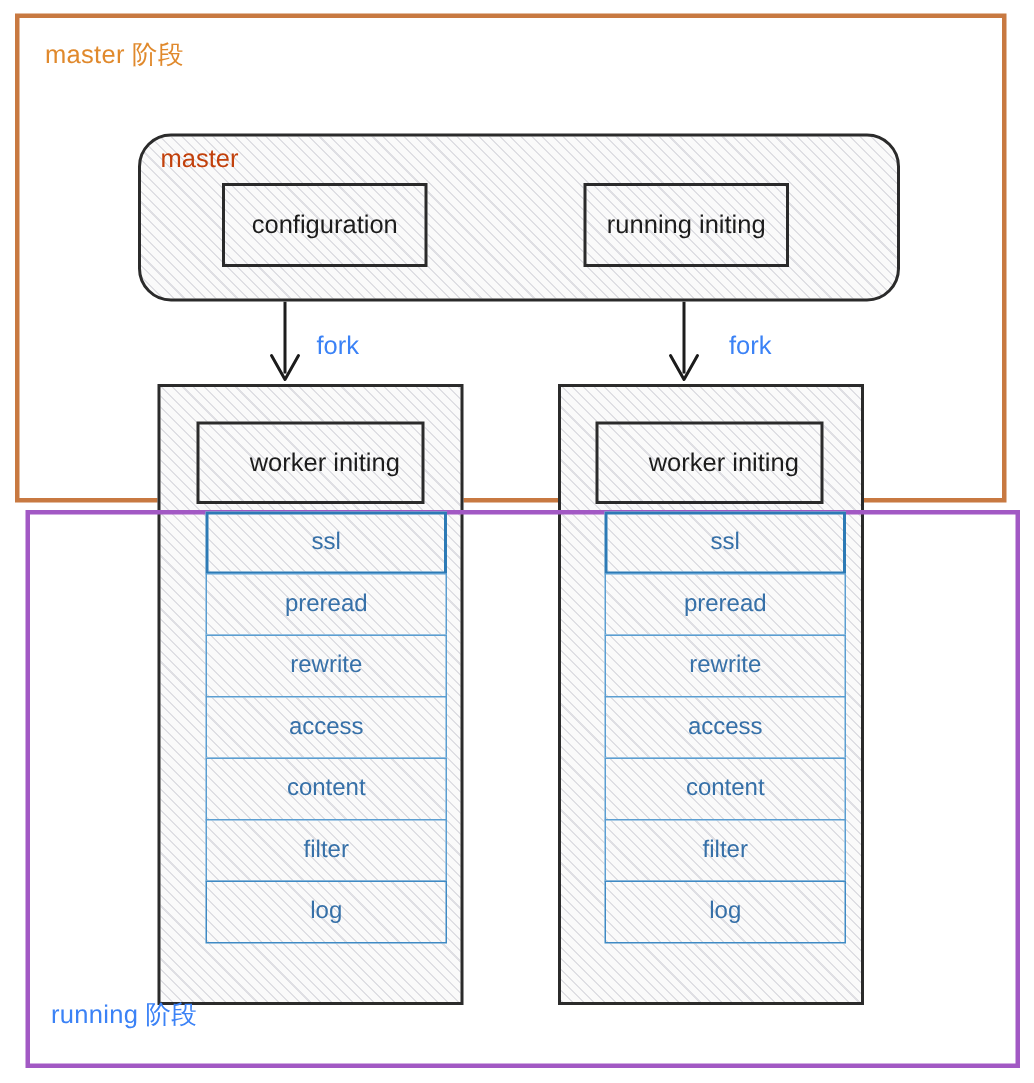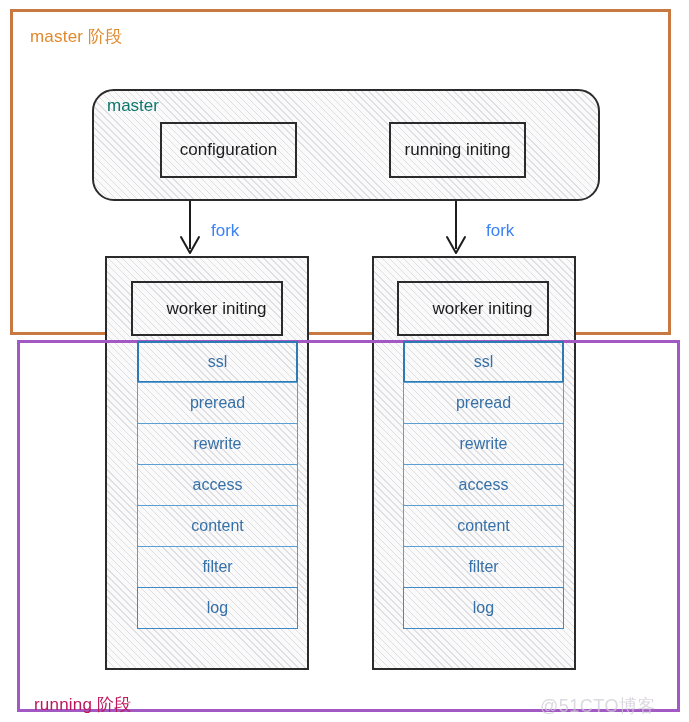--- a/index.html
+++ b/index.html
@@ -45,22 +45,21 @@
     letter-spacing: 0.2px;
   }
   #initing-phase-label {
     left: 30px;
     top: 25px;
     color: #e0892c;
   }
   #running-phase-label {
     left: 34px;
     top: 665px;
-    color: #be185d;
-    margin-top: 28px;
+    color: #3b82f6;
   }
 
   
   .hatch {
     background-color: #fafafa;
     background-image: repeating-linear-gradient(
       45deg,
       rgba(160,160,175,0.30) 0px,
       rgba(160,160,175,0.30) 1px,
       rgba(255,255,255,0) 1px,
@@ -77,34 +76,34 @@
     height: 112px;
     box-sizing: border-box;
     border: 2.5px solid #2b2b2b;
     border-radius: 22px;
   }
   #master-title {
     position: absolute;
     left: 107px;
     top: 96px;
     font-size: 17px;
-    color: #0f766e;
+    color: #c2410c;
   }
   .inner-box {
     position: absolute;
     box-sizing: border-box;
     border: 2px solid #2b2b2b;
     display: flex;
     align-items: center;
     justify-content: center;
     font-size: 17px;
     color: #1c1c1c;
   }
   #configuration-box {
-    left: 160px;
+    left: 148px;
     top: 122px;
     width: 137px;
     height: 56px;
   }
   #master-initing-box {
     left: 389px;
     top: 122px;
     width: 137px;
     height: 56px;
   }
@@ -259,15 +258,14 @@
   <div id="phase-stack-right" class="phase-stack">
     <div class="phase-item hatch">ssl</div>
     <div class="phase-item hatch">preread</div>
     <div class="phase-item hatch">rewrite</div>
     <div class="phase-item hatch">access</div>
     <div class="phase-item hatch">content</div>
     <div class="phase-item hatch">filter</div>
     <div class="phase-item hatch">log</div>
   </div>
 
-  <div id="watermark-51cto" class="watermark">@51CTO博客</div>
 
 </div>
 
 </body></html>

